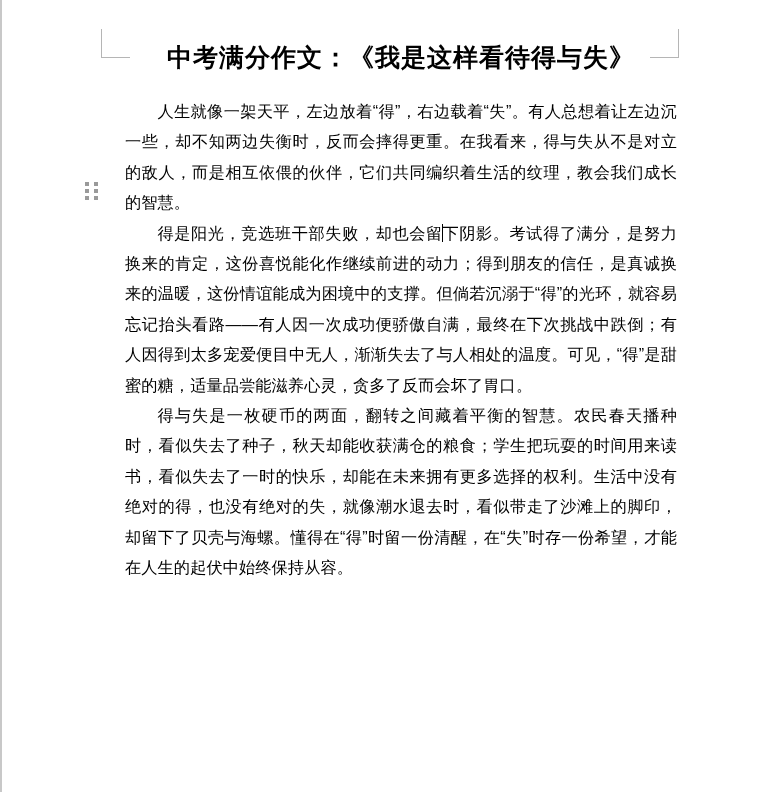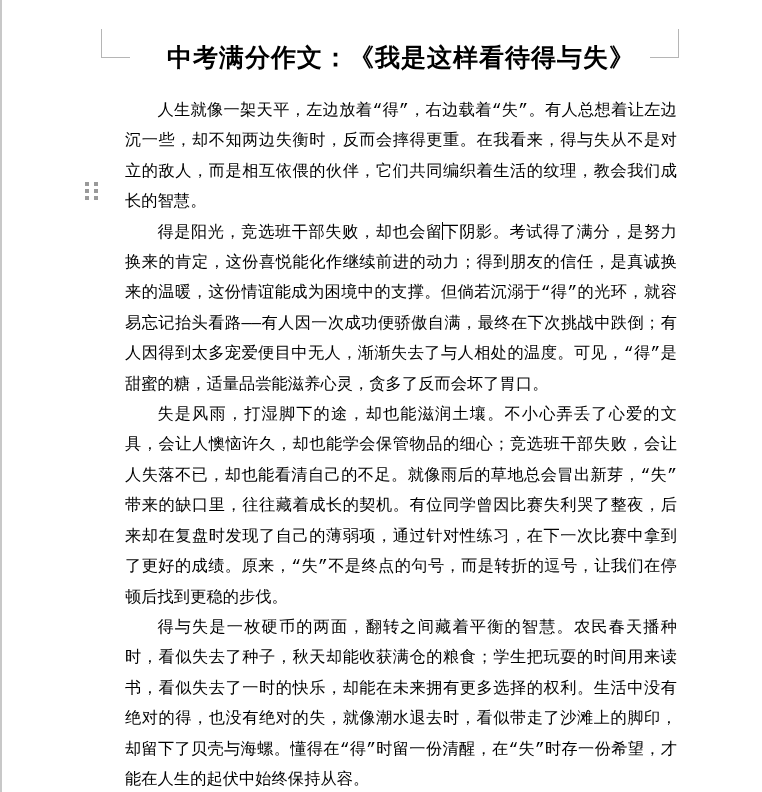--- a/index.html
+++ b/index.html
@@ -89,21 +89,21 @@
     font-size: 25px;
     line-height: 34px;
     color: #000000;
     text-align: center;
     letter-spacing: 1px;
     margin: 0 0 22px 0;
     white-space: nowrap;
   }
 
   .para {
-    font-family: Liberation Mono, monospace;
+    font-family: Liberation Sans, sans-serif;
     font-size: 16.2px;
     line-height: 30.4px;
     color: #000000;
     text-align: justify;
     text-justify: inter-ideograph;
     text-indent: 2em;
     margin: 0 0 0 0;
     letter-spacing: 0.1px;
     position: relative;
   }
@@ -138,19 +138,18 @@
     </div>
 
     <div id="doc-body">
 
       <h1 id="doc-title">中考满分作文：《我是这样看待得与失》</h1>
 
       <p class="para">人生就像一架天平，左边放着“得”，右边载着“失”。有人总想着让左边沉一些，却不知两边失衡时，反而会摔得更重。在我看来，得与失从不是对立的敌人，而是相互依偎的伙伴，它们共同编织着生活的纹理，教会我们成长的智慧。</p>
 
       <p class="para"><span>得是阳光，竞选班干部失败，却也会留</span><span class="caret"></span><span>下阴影。考试得了满分，是努力换来的肯定，这份喜悦能化作继续前进的动力；得到朋友的信任，是真诚换来的温暖，这份情谊能成为困境中的支撑。但倘若沉溺于“得”的光环，就容易忘记抬头看路——有人因一次成功便骄傲自满，最终在下次挑战中跌倒；有人因得到太多宠爱便目中无人，渐渐失去了与人相处的温度。可见，“得”是甜蜜的糖，适量品尝能滋养心灵，贪多了反而会坏了胃口。</span></p>
 
-      <p class="para">失是风雨，打湿脚下的途，却也能滋润土壤。不小心弄丢了心爱的文具，会让人懊恼许久，却也能学会保管物品的细心；竞选班干部失败，会让人失落不已，却也能看清自己的不足。就像雨后的草地总会冒出新芽，“失”带来的缺口里，往往藏着成长的契机。有位同学曾因比赛失利哭了整夜，后来却在复盘时发现了自己的薄弱项，通过针对性练习，在下一次比赛中拿到了更好的成绩。原来，“失”不是终点的句号，而是转折的逗号，让我们在停顿后找到更稳的步伐。</p>
 
       <p class="para">得与失是一枚硬币的两面，翻转之间藏着平衡的智慧。农民春天播种时，看似失去了种子，秋天却能收获满仓的粮食；学生把玩耍的时间用来读书，看似失去了一时的快乐，却能在未来拥有更多选择的权利。生活中没有绝对的得，也没有绝对的失，就像潮水退去时，看似带走了沙滩上的脚印，却留下了贝壳与海螺。懂得在“得”时留一份清醒，在“失”时存一份希望，才能在人生的起伏中始终保持从容。</p>
 
     </div>
   </div>
 </div>
 
 </body></html>

